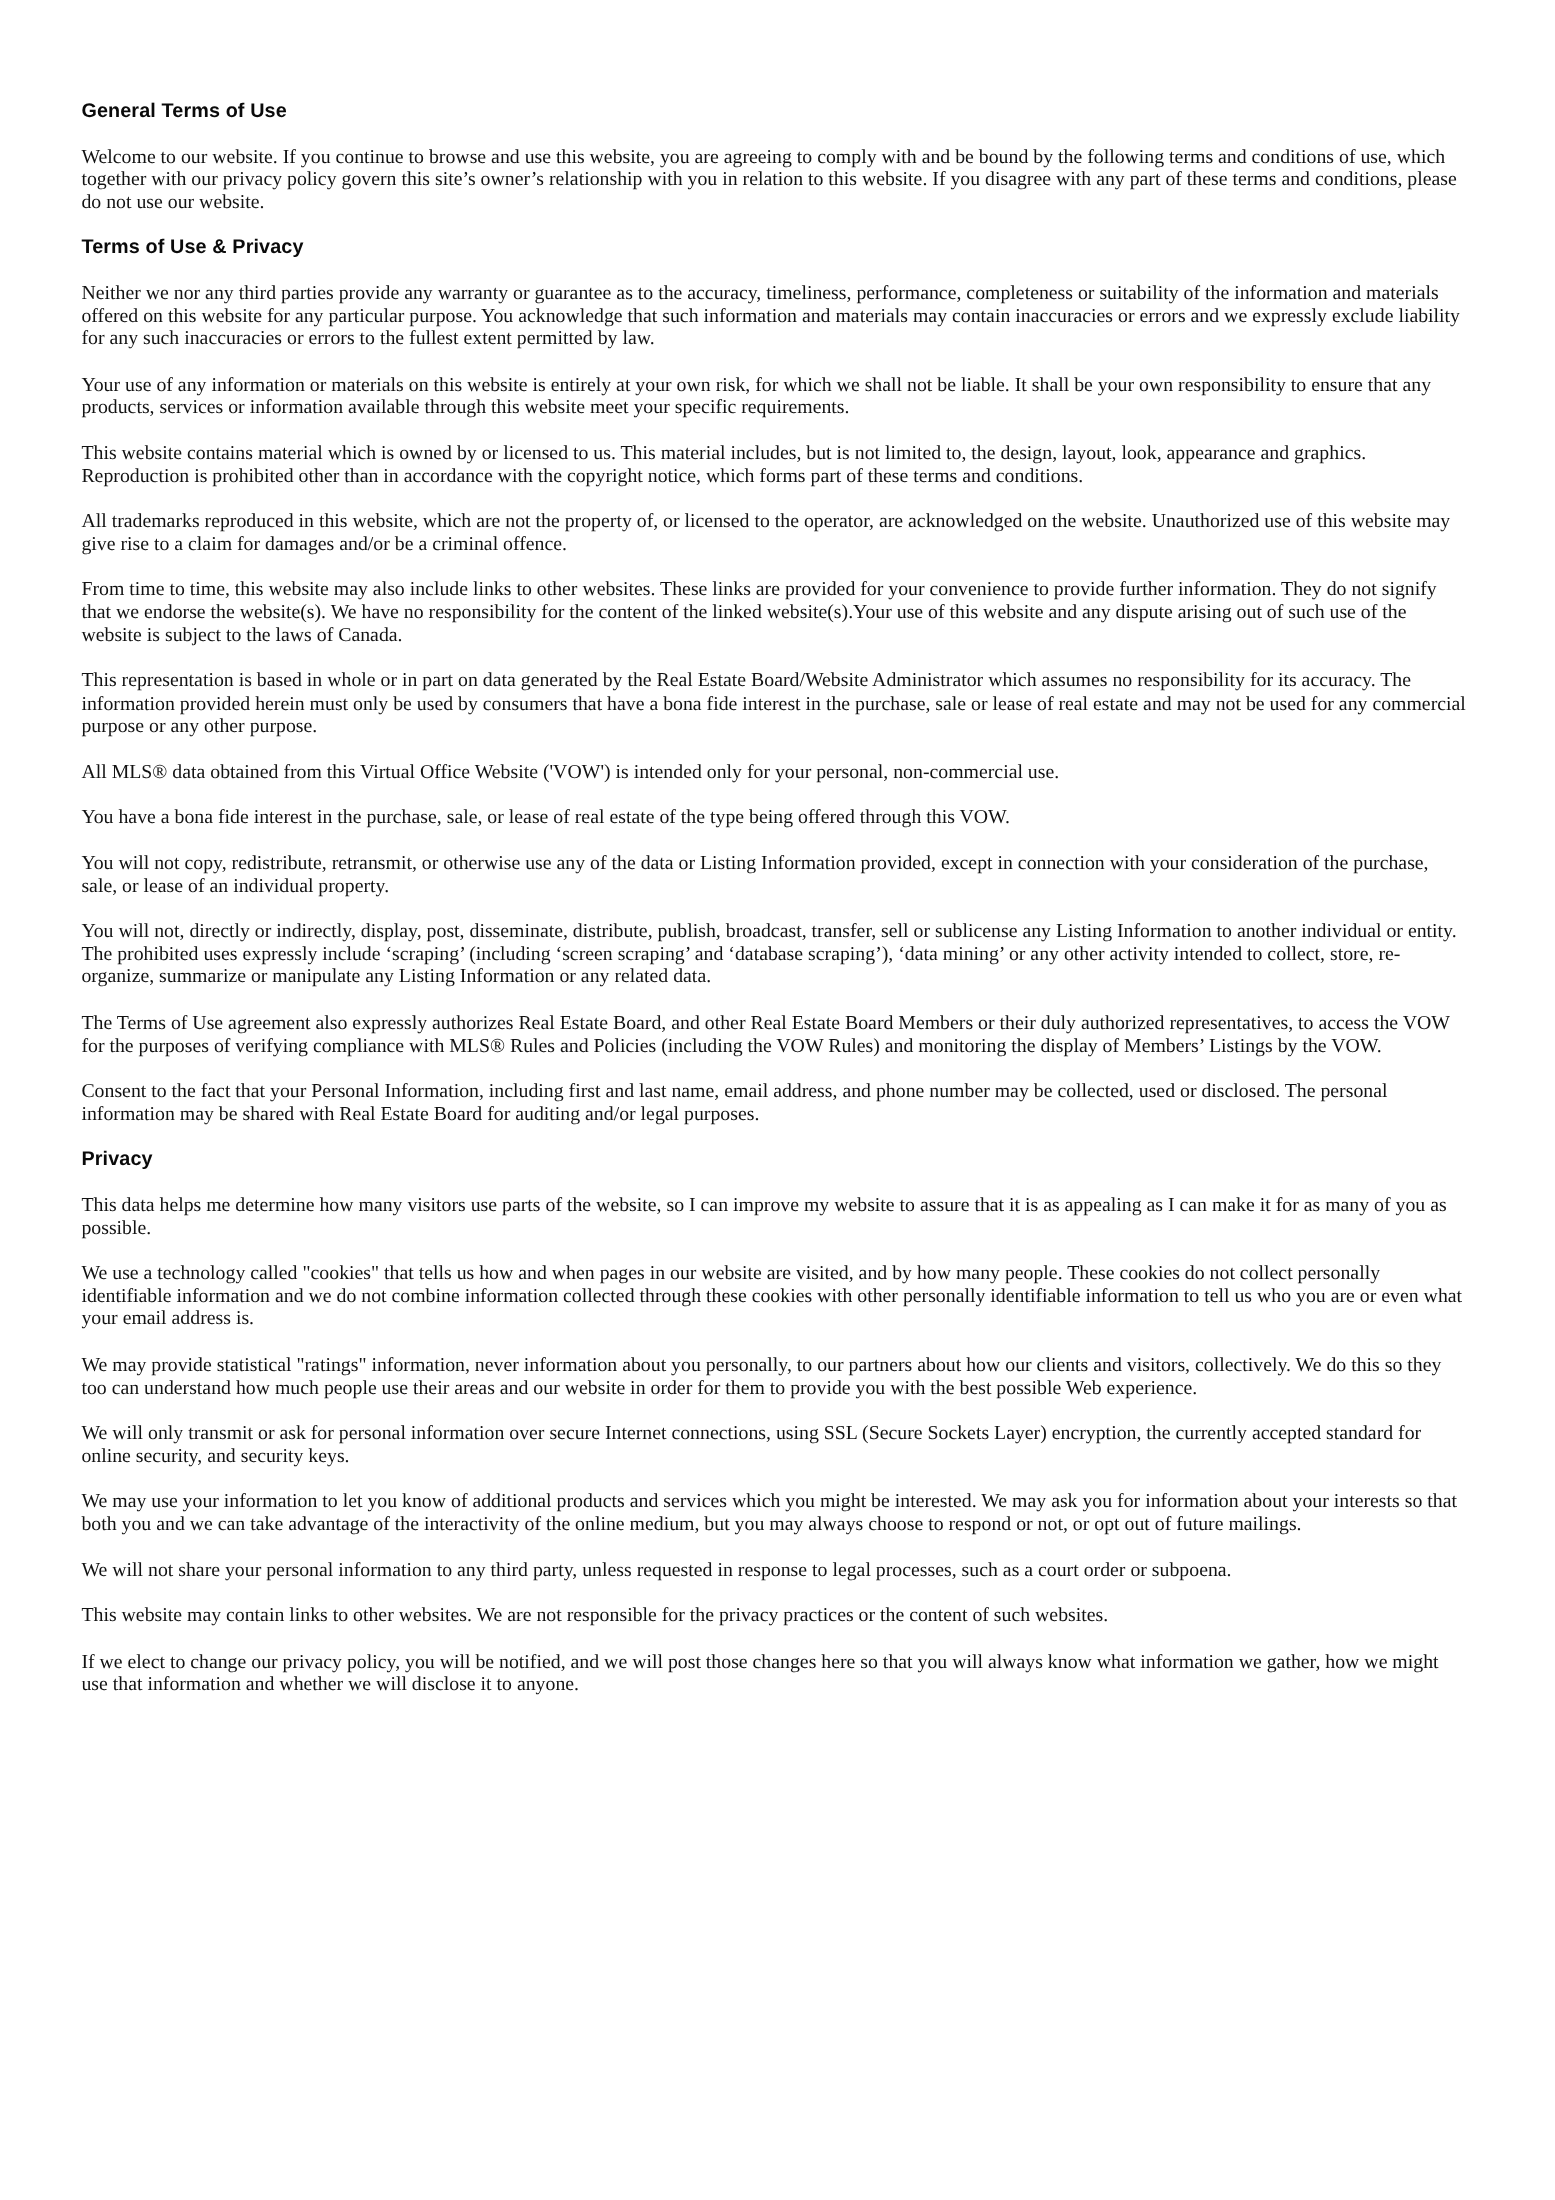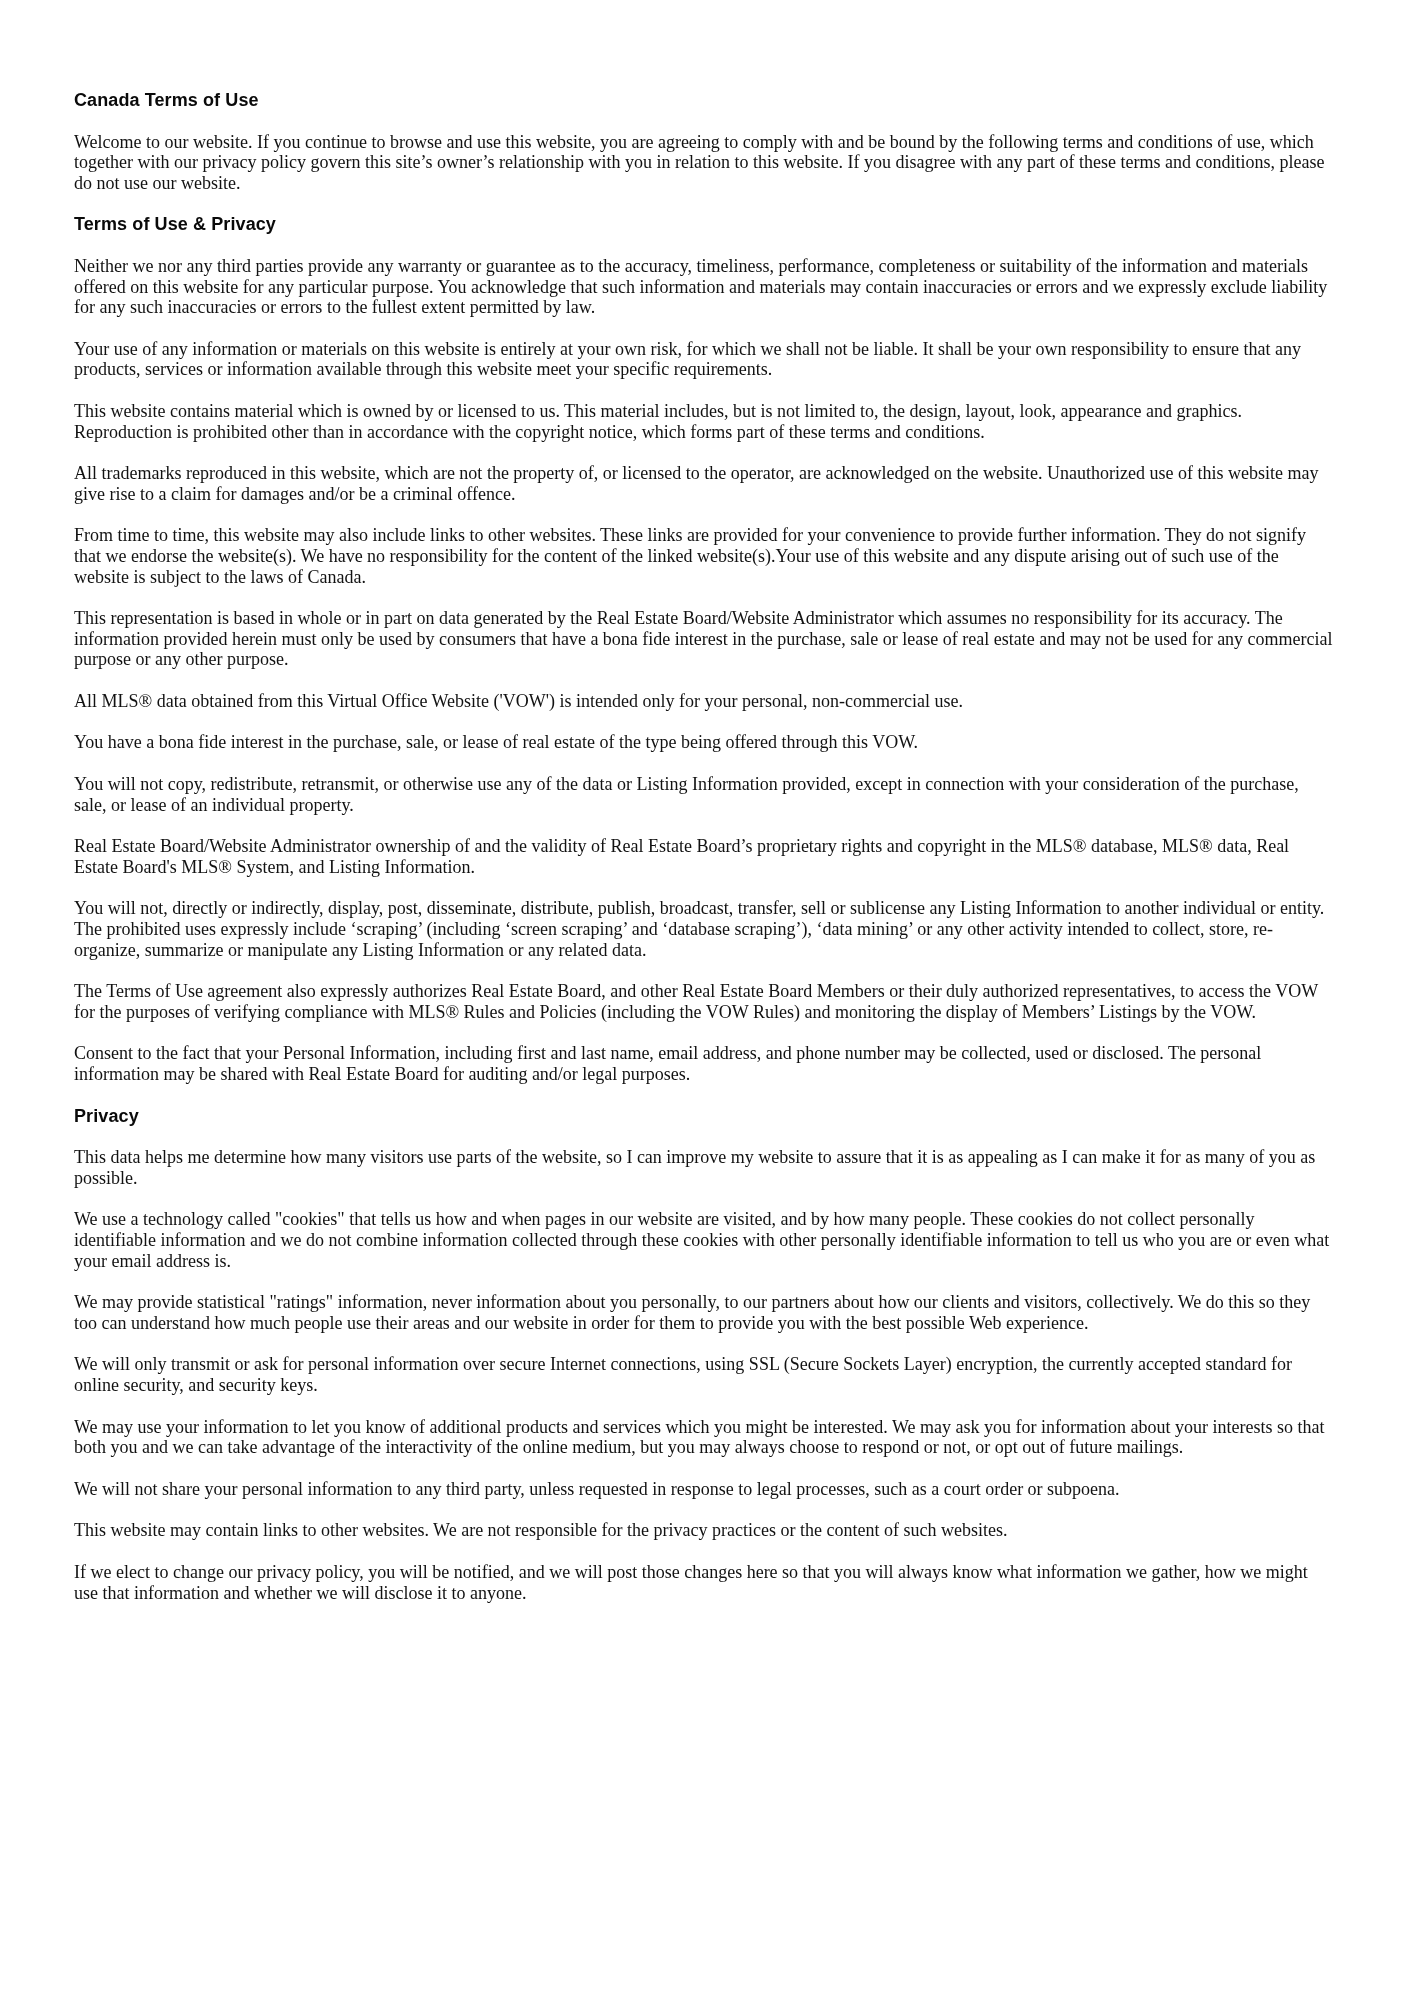--- a/index.html
+++ b/index.html
@@ -37,39 +37,38 @@
     margin: 0;
     padding: 0;
   }
 </style>
 </head>
 <body>
 
 <main class="doc">
 
   <section>
-    <h1>Canada Terms of Use</h1>
+    <h1>General Terms of Use</h1>
     <p>Welcome to our website. If you continue to browse and use this website, you are agreeing to comply with and be bound by the following terms and conditions of use, which together with our privacy policy govern this site’s owner’s relationship with you in relation to this website. If you disagree with any part of these terms and conditions, please do not use our website.</p>
   </section>
 
   <section>
     <h2>Terms of Use &amp; Privacy</h2>
     <p>Neither we nor any third parties provide any warranty or guarantee as to the accuracy, timeliness, performance, completeness or suitability of the information and materials offered on this website for any particular purpose. You acknowledge that such information and materials may contain inaccuracies or errors and we expressly exclude liability for any such inaccuracies or errors to the fullest extent permitted by law.</p>
     <p>Your use of any information or materials on this website is entirely at your own risk, for which we shall not be liable. It shall be your own responsibility to ensure that any products, services or information available through this website meet your specific requirements.</p>
     <p>This website contains material which is owned by or licensed to us. This material includes, but is not limited to, the design, layout, look, appearance and graphics. Reproduction is prohibited other than in accordance with the copyright notice, which forms part of these terms and conditions.</p>
     <p>All trademarks reproduced in this website, which are not the property of, or licensed to the operator, are acknowledged on the website. Unauthorized use of this website may give rise to a claim for damages and/or be a criminal offence.</p>
     <p>From time to time, this website may also include links to other websites. These links are provided for your convenience to provide further information. They do not signify that we endorse the website(s). We have no responsibility for the content of the linked website(s).Your use of this website and any dispute arising out of such use of the website is subject to the laws of Canada.</p>
   </section>
 
   <section>
     <p>This representation is based in whole or in part on data generated by the Real Estate Board/Website Administrator which assumes no responsibility for its accuracy. The information provided herein must only be used by consumers that have a bona fide interest in the purchase, sale or lease of real estate and may not be used for any commercial purpose or any other purpose.</p>
     <p>All MLS® data obtained from this Virtual Office Website ('VOW') is intended only for your personal, non-commercial use.</p>
     <p>You have a bona fide interest in the purchase, sale, or lease of real estate of the type being offered through this VOW.</p>
     <p>You will not copy, redistribute, retransmit, or otherwise use any of the data or Listing Information provided, except in connection with your consideration of the purchase, sale, or lease of an individual property.</p>
-    <p>Real Estate Board/Website Administrator ownership of and the validity of Real Estate Board’s proprietary rights and copyright in the MLS® database, MLS® data, Real Estate Board's MLS® System, and Listing Information.</p>
     <p>You will not, directly or indirectly, display, post, disseminate, distribute, publish, broadcast, transfer, sell or sublicense any Listing Information to another individual or entity. The prohibited uses expressly include ‘scraping’ (including ‘screen scraping’ and ‘database scraping’), ‘data mining’ or any other activity intended to collect, store, re-organize, summarize or manipulate any Listing Information or any related data.</p>
     <p>The Terms of Use agreement also expressly authorizes Real Estate Board, and other Real Estate Board Members or their duly authorized representatives, to access the VOW for the purposes of verifying compliance with MLS® Rules and Policies (including the VOW Rules) and monitoring the display of Members’ Listings by the VOW.</p>
     <p>Consent to the fact that your Personal Information, including first and last name, email address, and phone number may be collected, used or disclosed. The personal information may be shared with Real Estate Board for auditing and/or legal purposes.</p>
   </section>
 
   <section>
     <h2>Privacy</h2>
     <p>This data helps me determine how many visitors use parts of the website, so I can improve my website to assure that it is as appealing as I can make it for as many of you as possible.</p>
     <p>We use a technology called "cookies" that tells us how and when pages in our website are visited, and by how many people. These cookies do not collect personally identifiable information and we do not combine information collected through these cookies with other personally identifiable information to tell us who you are or even what your email address is.</p>
     <p>We may provide statistical "ratings" information, never information about you personally, to our partners about how our clients and visitors, collectively. We do this so they too can understand how much people use their areas and our website in order for them to provide you with the best possible Web experience.</p>

